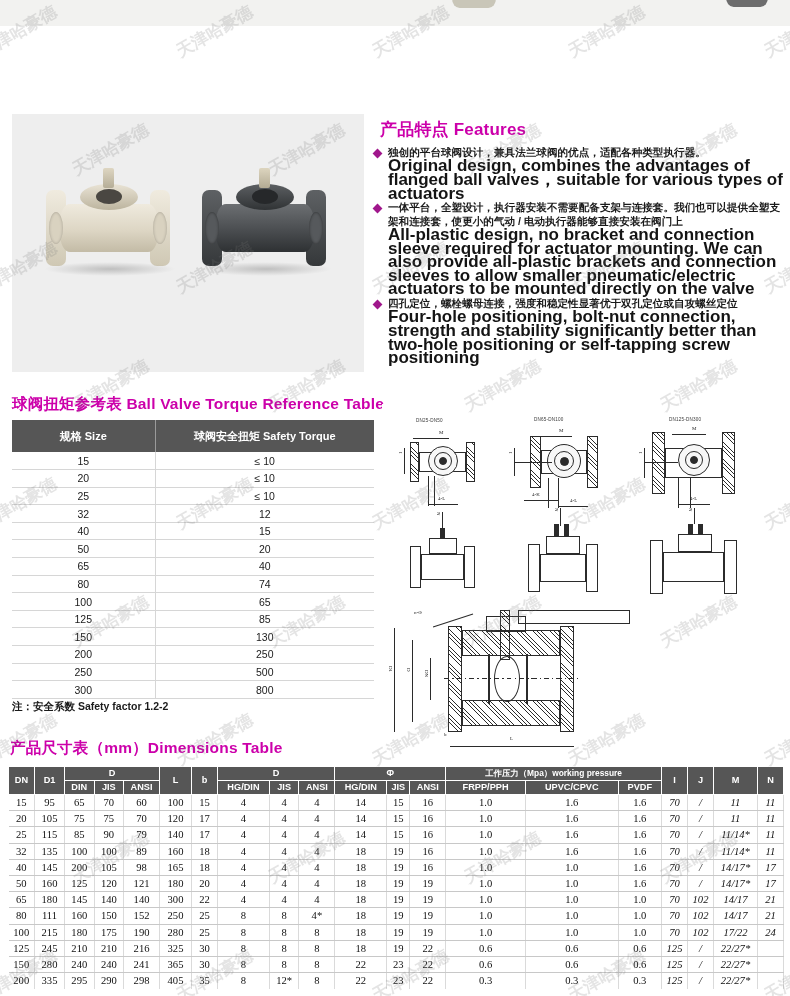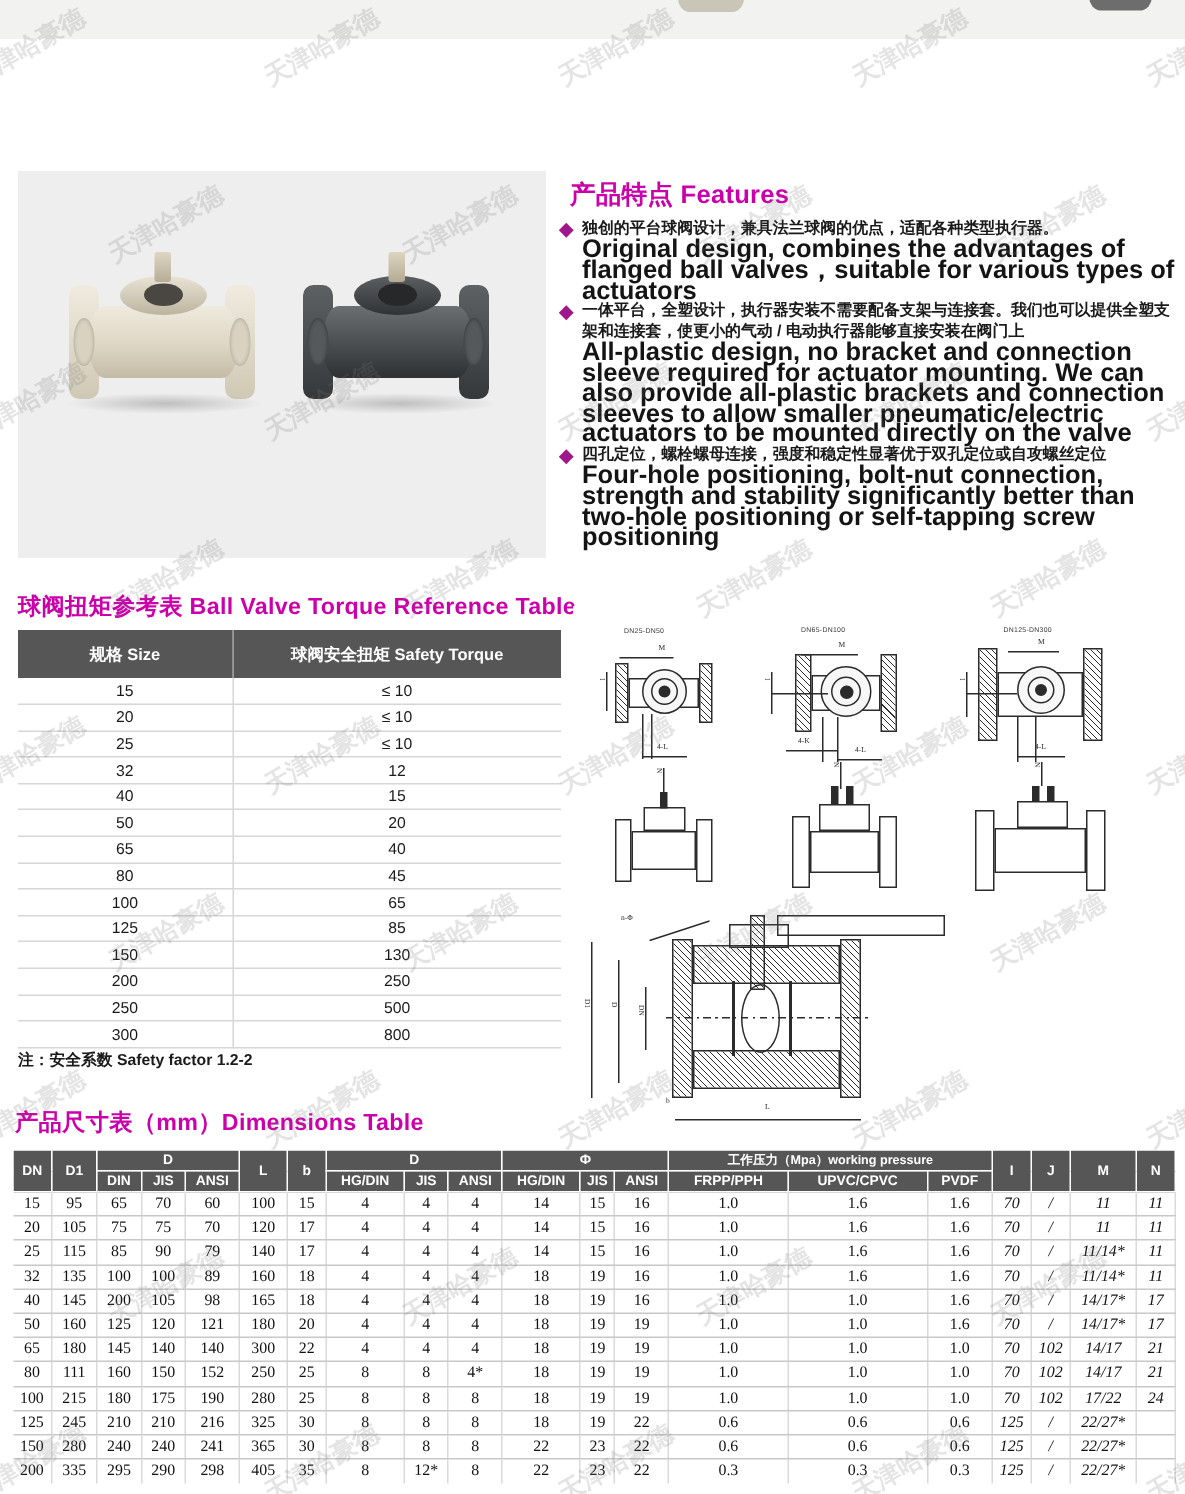--- a/index.html
+++ b/index.html
@@ -348,21 +348,21 @@
       <tr>
         <td>50</td>
         <td>20</td>
       </tr>
       <tr>
         <td>65</td>
         <td>40</td>
       </tr>
       <tr>
         <td>80</td>
-        <td>45</td>
+        <td>74</td>
       </tr>
       <tr>
         <td>100</td>
         <td>65</td>
       </tr>
       <tr>
         <td>125</td>
         <td>85</td>
       </tr>
       <tr>

